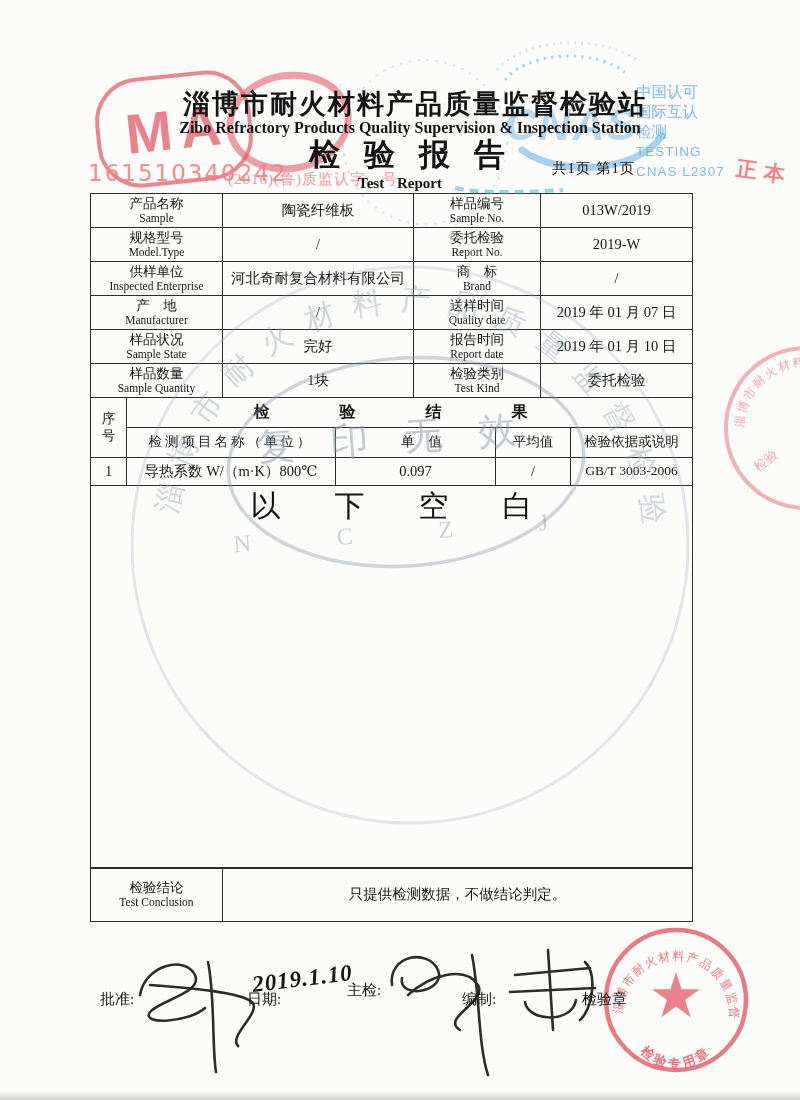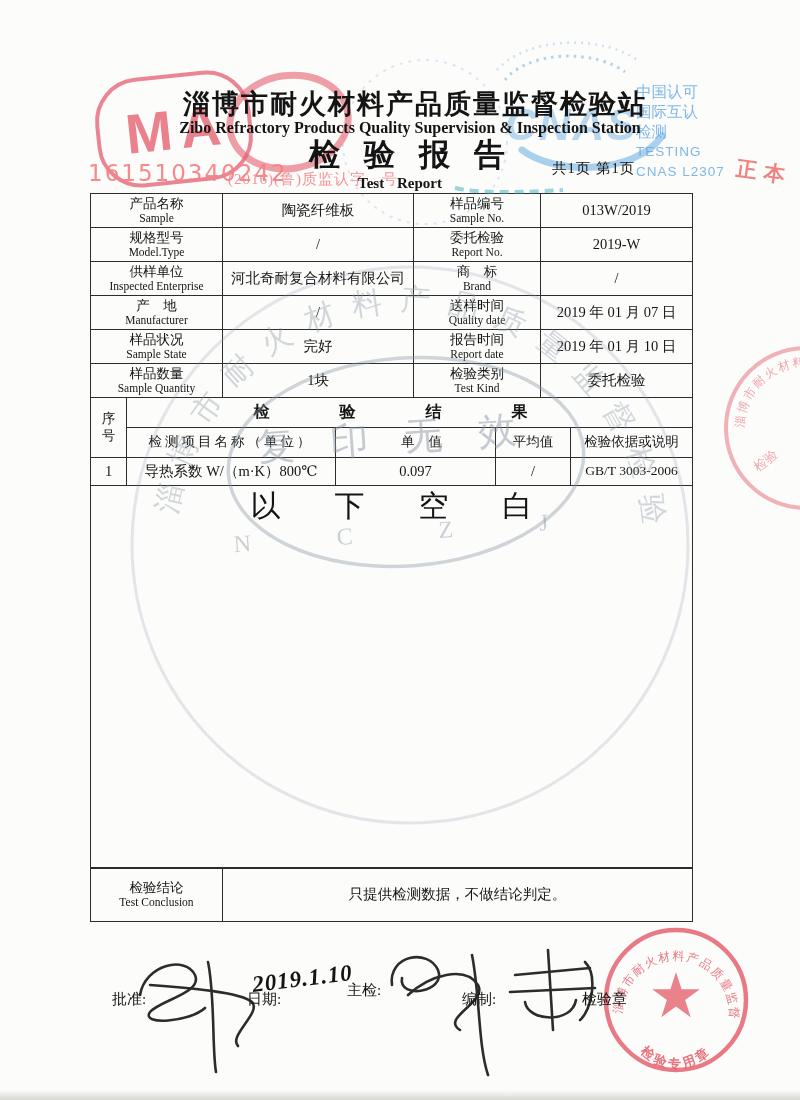--- a/index.html
+++ b/index.html
@@ -253,21 +253,21 @@
         <td class="lab">
               <span class="cn">检验结论</span>
               <span class="en">Test Conclusion</span>
             </td>
         <td class="val">只提供检测数据，不做结论判定。</td>
       </tr>
     </tbody>
       </table>
   </div>
 
-  <div class="abs f-lab" style="top:990px;left:112px">批准:</div>
+  <div class="abs f-lab" style="top:990px;left:100px">批准:</div>
   <div class="abs f-lab" style="top:990px;left:247px">日期:</div>
   <div class="abs f-lab" style="top:981px;left:347px">主检:</div>
   <div class="abs f-lab" style="top:990px;left:462px">编制:</div>
   <div class="abs f-lab" style="top:990px;left:582px">检验章</div>
   <div class="abs date-hand">2019.1.10</div>
 
   <svg class="overlay" width="800" height="1100" style="z-index:6">
     <defs>
       <path id="botArc" d="M -54 14 A 54 54 0 1 1 54 14"></path>
       <path id="botCap" d="M -42 42 A 47 47 0 0 0 42 42"></path>

